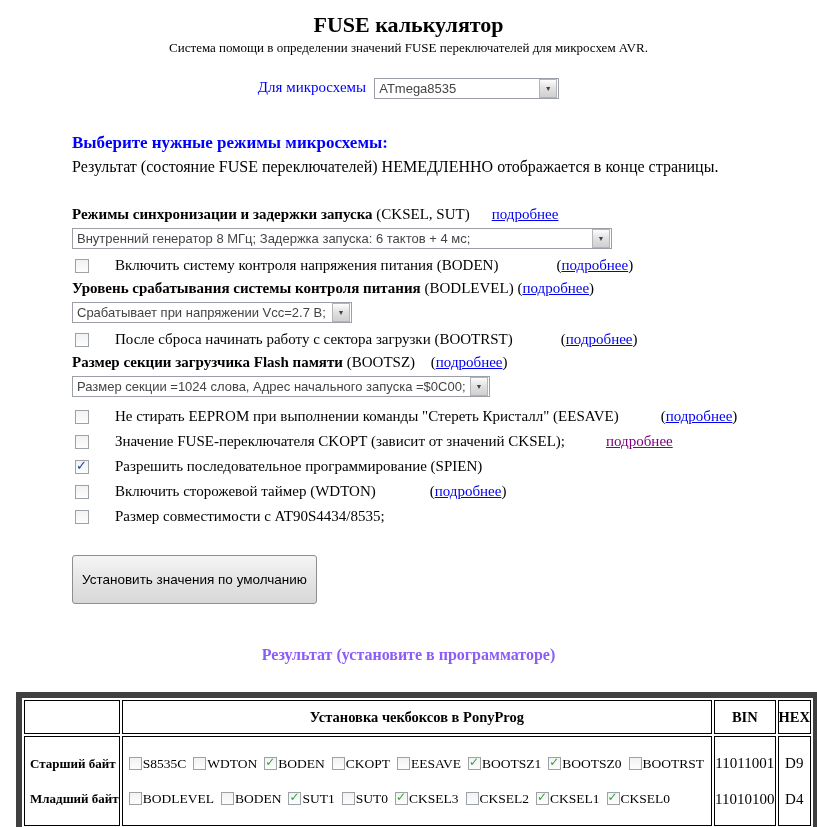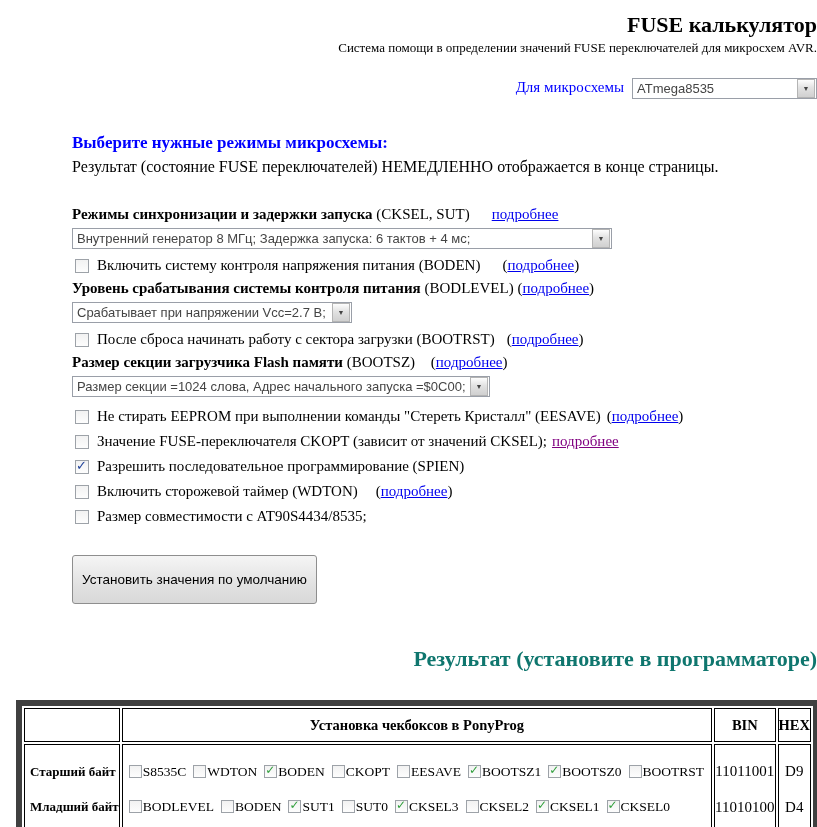--- a/index.html
+++ b/index.html
@@ -1,20 +1,20 @@
 <!DOCTYPE html>
 <html><head>
 <meta charset="utf-8">
 <style>
   html,body{margin:0;padding:0;background:#fff;}
   body{
     width:817px;height:827px;position:relative;overflow:hidden;
     font-family:"Liberation Serif",serif;color:#000;
   }
-  .center{text-align:right;}
+  .center{text-align:center;}
   
   .page-title{font-size:22px;font-weight:bold;margin:12px 0 2px 0;}
   .page-subtitle{font-size:13px;margin:0;}
   .chip-row{margin-top:22px;font-size:15px;}
   .chip-label{color:#0000ff;margin-right:8px;}
   
   .select{
     display:inline-flex;align-items:center;justify-content:space-between;
     box-sizing:border-box;height:21px;border:1px solid #9a9fa8;background:#fff;
     font-family:"Liberation Sans",sans-serif;font-size:13px;color:#444;
@@ -40,32 +40,32 @@
   .cb{
     display:inline-block;box-sizing:border-box;width:14px;height:14px;
     border:1px solid #9da2a8;background:linear-gradient(#f2f2f2,#fdfdfd);
     position:relative;vertical-align:middle;flex:0 0 auto;cursor:pointer;
   }
   .cb.checked::after{
     content:"\2713";position:absolute;left:0px;top:-3px;
     font-size:13px;font-weight:bold;color:#21439a;
     font-family:"DejaVu Sans",sans-serif;
   }
-  .cbrow{display:flex;align-items:center;margin:8px 0 0 3px;font-size:15px;}
+  .cbrow{display:flex;align-items:center;margin:8px 0 0 3px;font-size:15px;gap:18px;}
   .cbrow .cb{margin-right:8px;}
   .cbrow .gap{display:inline-block;width:22px;}
   
   .btn{
     font-family:"Liberation Sans",sans-serif;font-size:13.5px;color:#000;
     border:1px solid #8e8e8e;border-radius:3px;
     background:linear-gradient(#f5f5f5,#e2e2e2 60%,#d8d8d8);
     padding:16px 9px;margin:30px 0 0 0;cursor:pointer;
   }
   
-  .result-heading{color:#0f766e;font-weight:bold;font-size:22px;margin-top:42px;}
+  .result-heading{color:#8b5cf6;font-weight:bold;font-size:16px;margin-top:42px;}
   table.result{
     border-collapse:separate;border-spacing:2px;border:6px solid #404040;
     margin:28px 0 0 16px;width:760px;box-sizing:border-box;background:#fff;
   }
   table.result th,table.result td{border:1px solid #000;background:#fff;padding:0;}
   table.result th{font-size:14.5px;font-weight:bold;height:32px;text-align:center;}
   td.lbl-cell,td.bits-cell,td.bin-cell,td.hex-cell{height:88px;vertical-align:middle;}
   .two-lines{display:flex;flex-direction:column;justify-content:center;gap:19px;height:100%;}
   .lbl-cell .line{font-weight:bold;font-size:13px;padding-left:5px;white-space:nowrap;}
   .bits-cell .line{display:flex;align-items:center;padding-left:6px;white-space:nowrap;}

